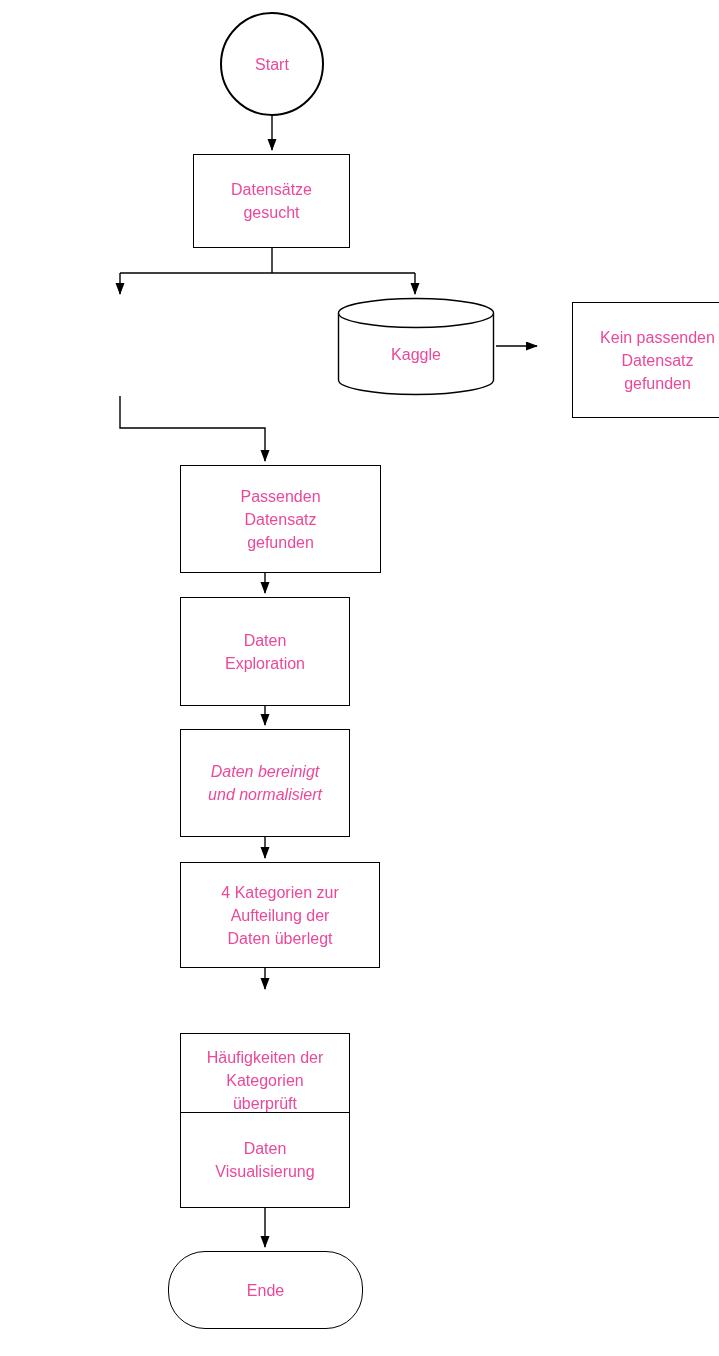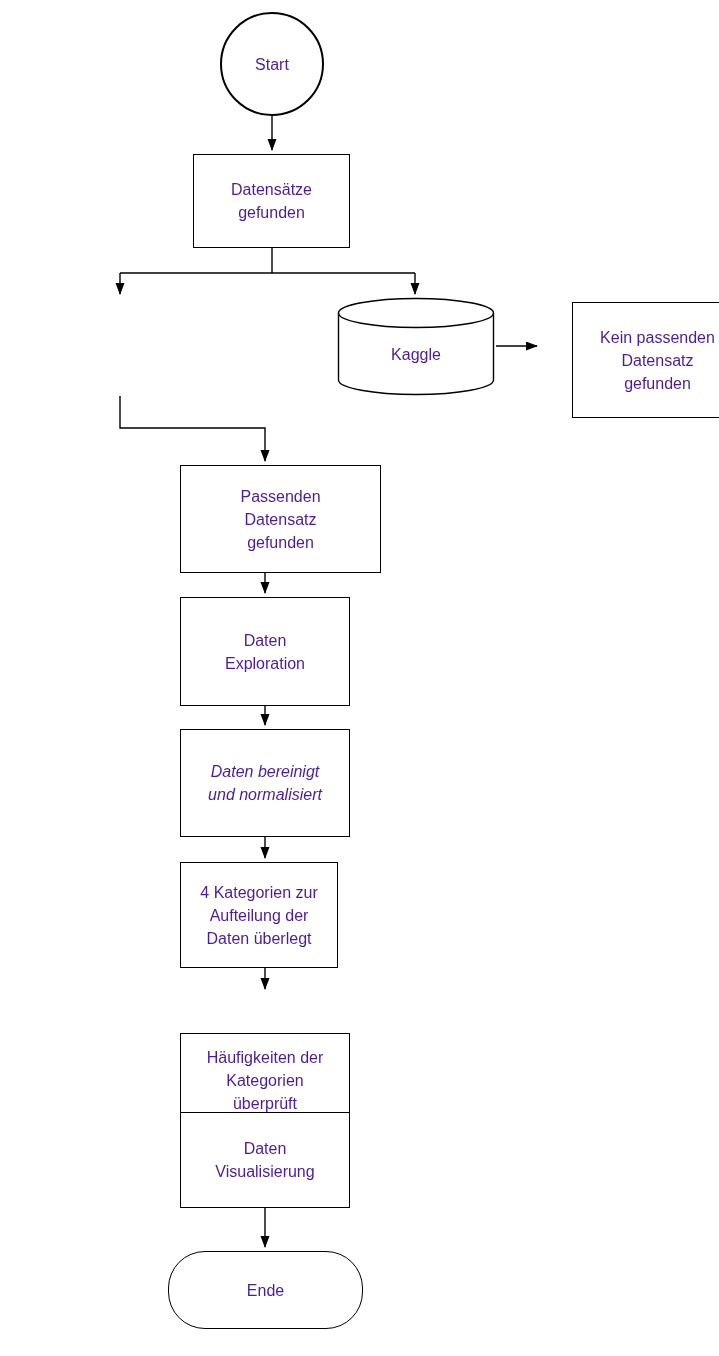--- a/index.html
+++ b/index.html
@@ -21,21 +21,21 @@
     top: 0;
     pointer-events: none;
   }
   .node {
     position: absolute;
     display: flex;
     align-items: center;
     justify-content: center;
     text-align: center;
     box-sizing: border-box;
-    color: #4c1d95;
+    color: #ec4899;
     font-size: 16px;
     line-height: 23px;
     white-space: pre-line;
   }
   .shape-rect {
     border: 1.4px solid #000000;
     background: #ffffff;
   }
   .shape-circle {
     border: 2px solid #000000;
@@ -94,21 +94,21 @@
       <path d="M265,1208 L265,1247" marker-end="url(#arrow)"></path>
     </g>
   </svg>
 
   <div class="node shape-circle" style="left:220px; top:12px; width:104px; height:104px;">
     <span>Start</span>
   </div>
 
   <div class="node shape-rect" style="left:193px; top:154px; width:157px; height:94px;">
     <span>Datensätze
-gefunden</span>
+gesucht</span>
   </div>
 
 
   <div class="node shape-cylinder" style="left:337px; top:297px; width:158px; height:99px;">
     <svg class="cyl-svg" width="158" height="99" viewBox="0 0 158 99">
       <path d="M1.5,16 L1.5,83 A77.5,14.5 0 0 0 156.5,83 L156.5,16" fill="#ffffff" stroke="#000000" stroke-width="1.4"></path>
       <ellipse cx="79" cy="16" rx="77.5" ry="14.5" fill="#ffffff" stroke="#000000" stroke-width="1.4"></ellipse>
     </svg>
     <span class="cyl-label">Kaggle</span>
   </div>
@@ -128,21 +128,21 @@
   <div class="node shape-rect" style="left:180px; top:597px; width:170px; height:109px;">
     <span>Daten
 Exploration</span>
   </div>
 
   <div class="node shape-rect" style="left:180px; top:729px; width:170px; height:108px;font-style:italic;">
     <span>Daten bereinigt
 und normalisiert</span>
   </div>
 
-  <div class="node shape-rect" style="left:180px; top:862px; width:158px; height:106px;">
+  <div class="node shape-rect" style="left:180px; top:862px; width:200px; height:106px;">
     <span>4 Kategorien zur
 Aufteilung der
 Daten überlegt</span>
   </div>
 
   <div class="node shape-rect" style="left:180px; top:993px; width:170px; height:94px;margin-top:40px;">
     <span>Häufigkeiten der
 Kategorien
 überprüft</span>
   </div>

